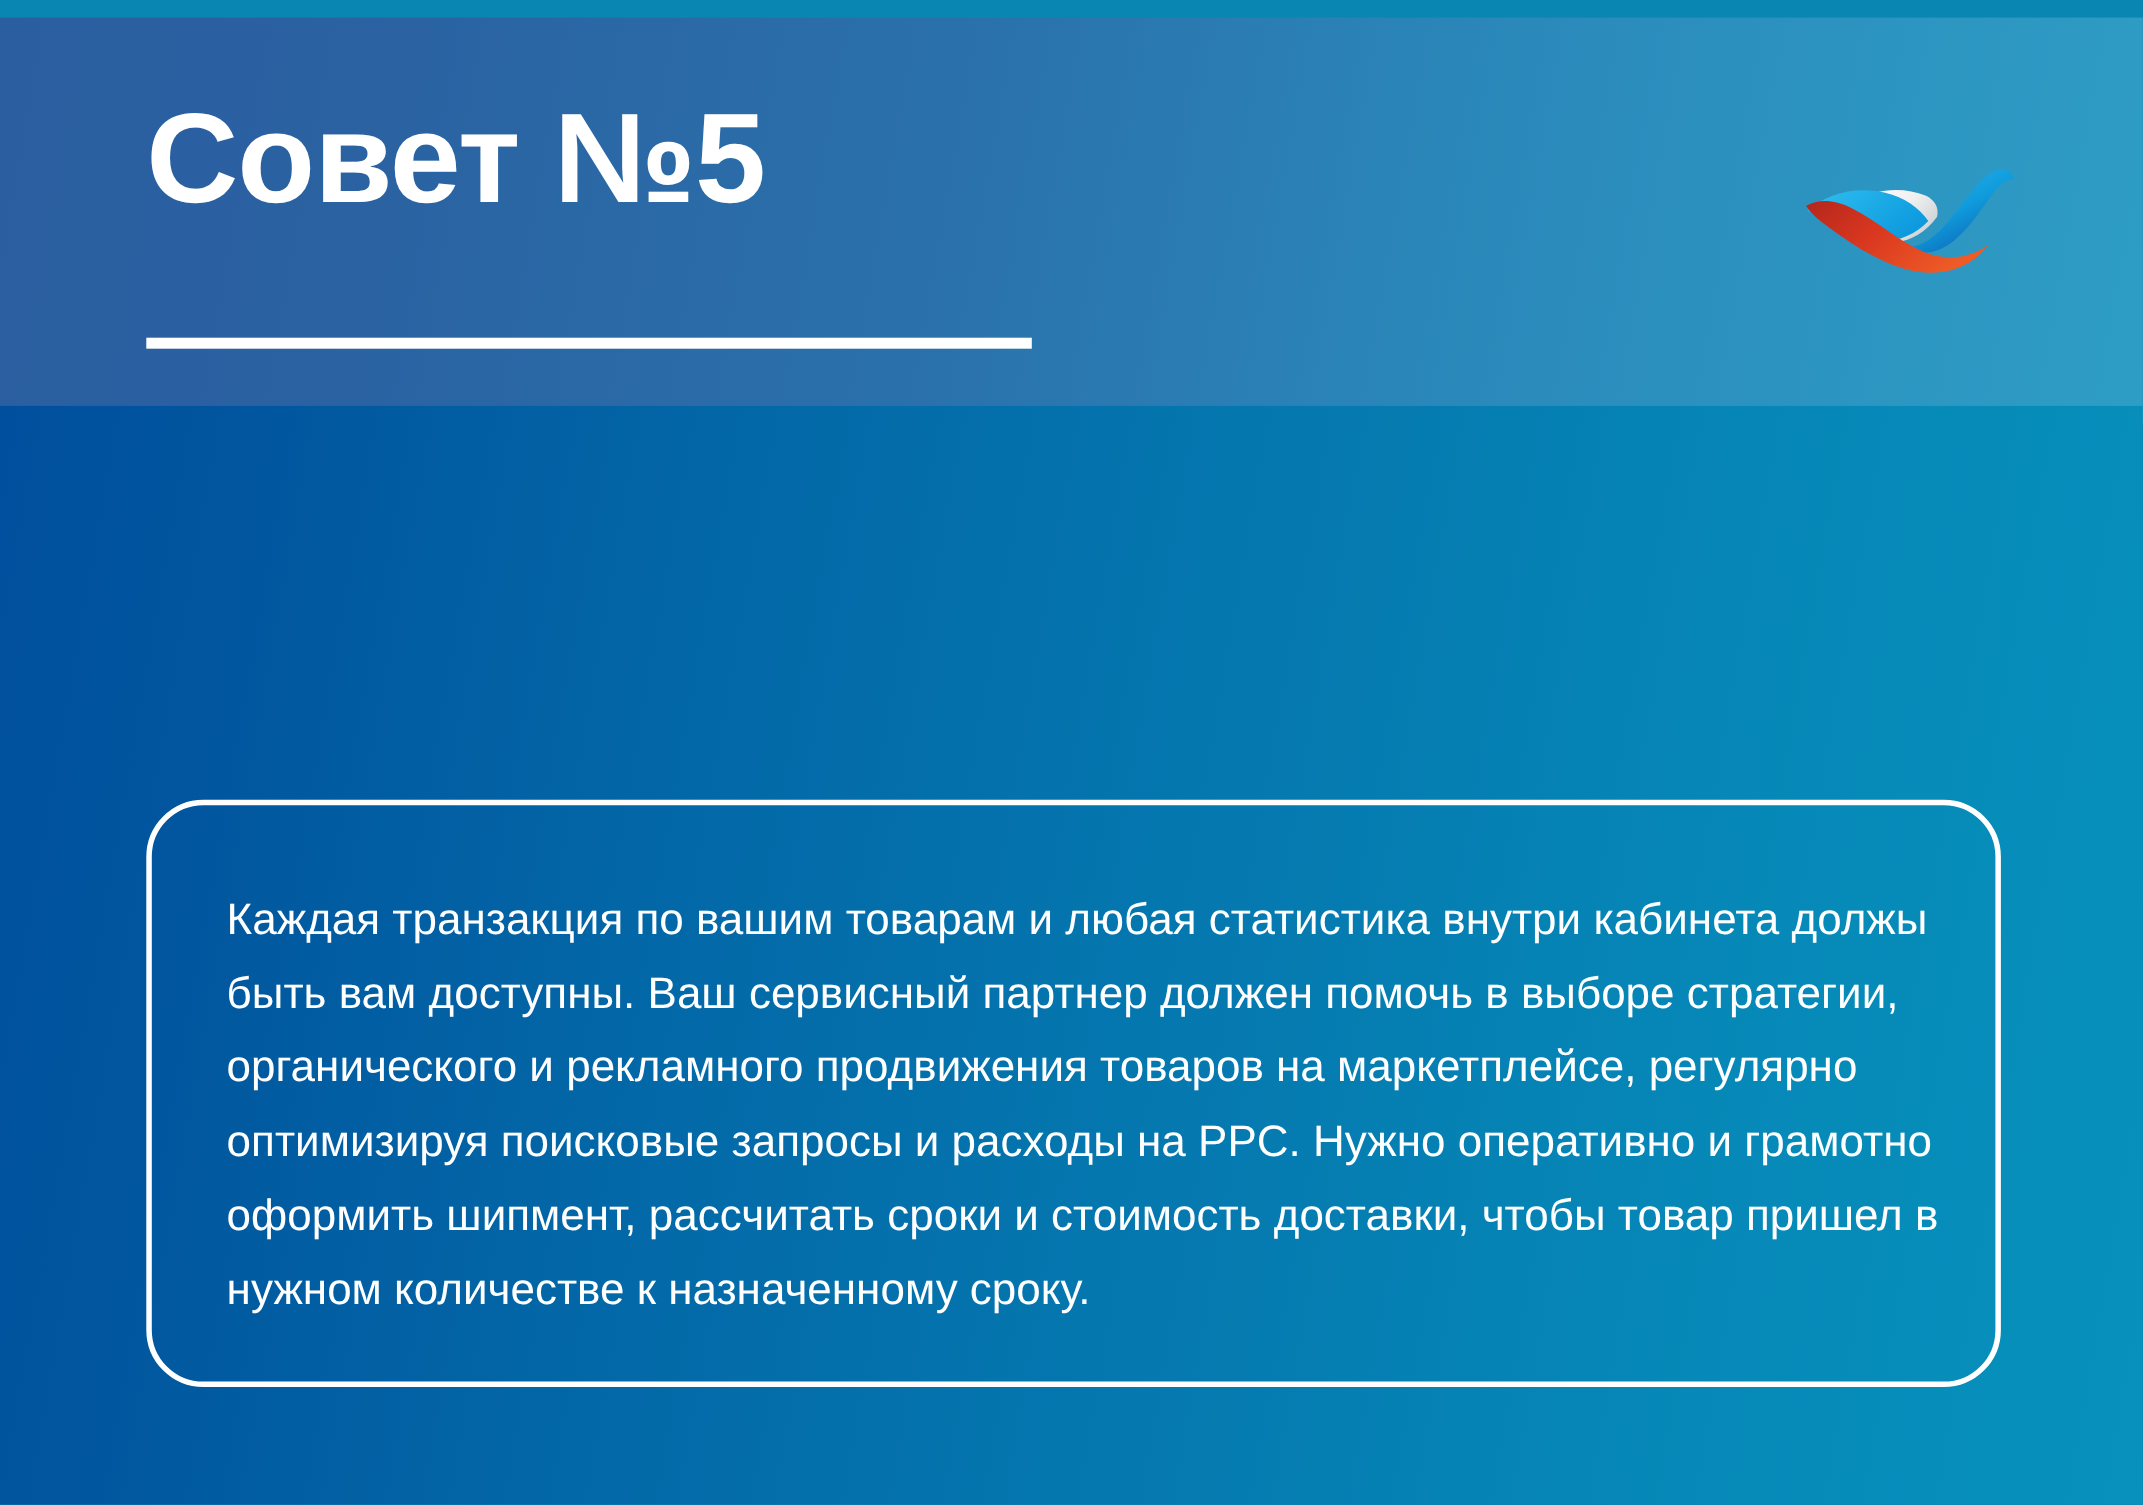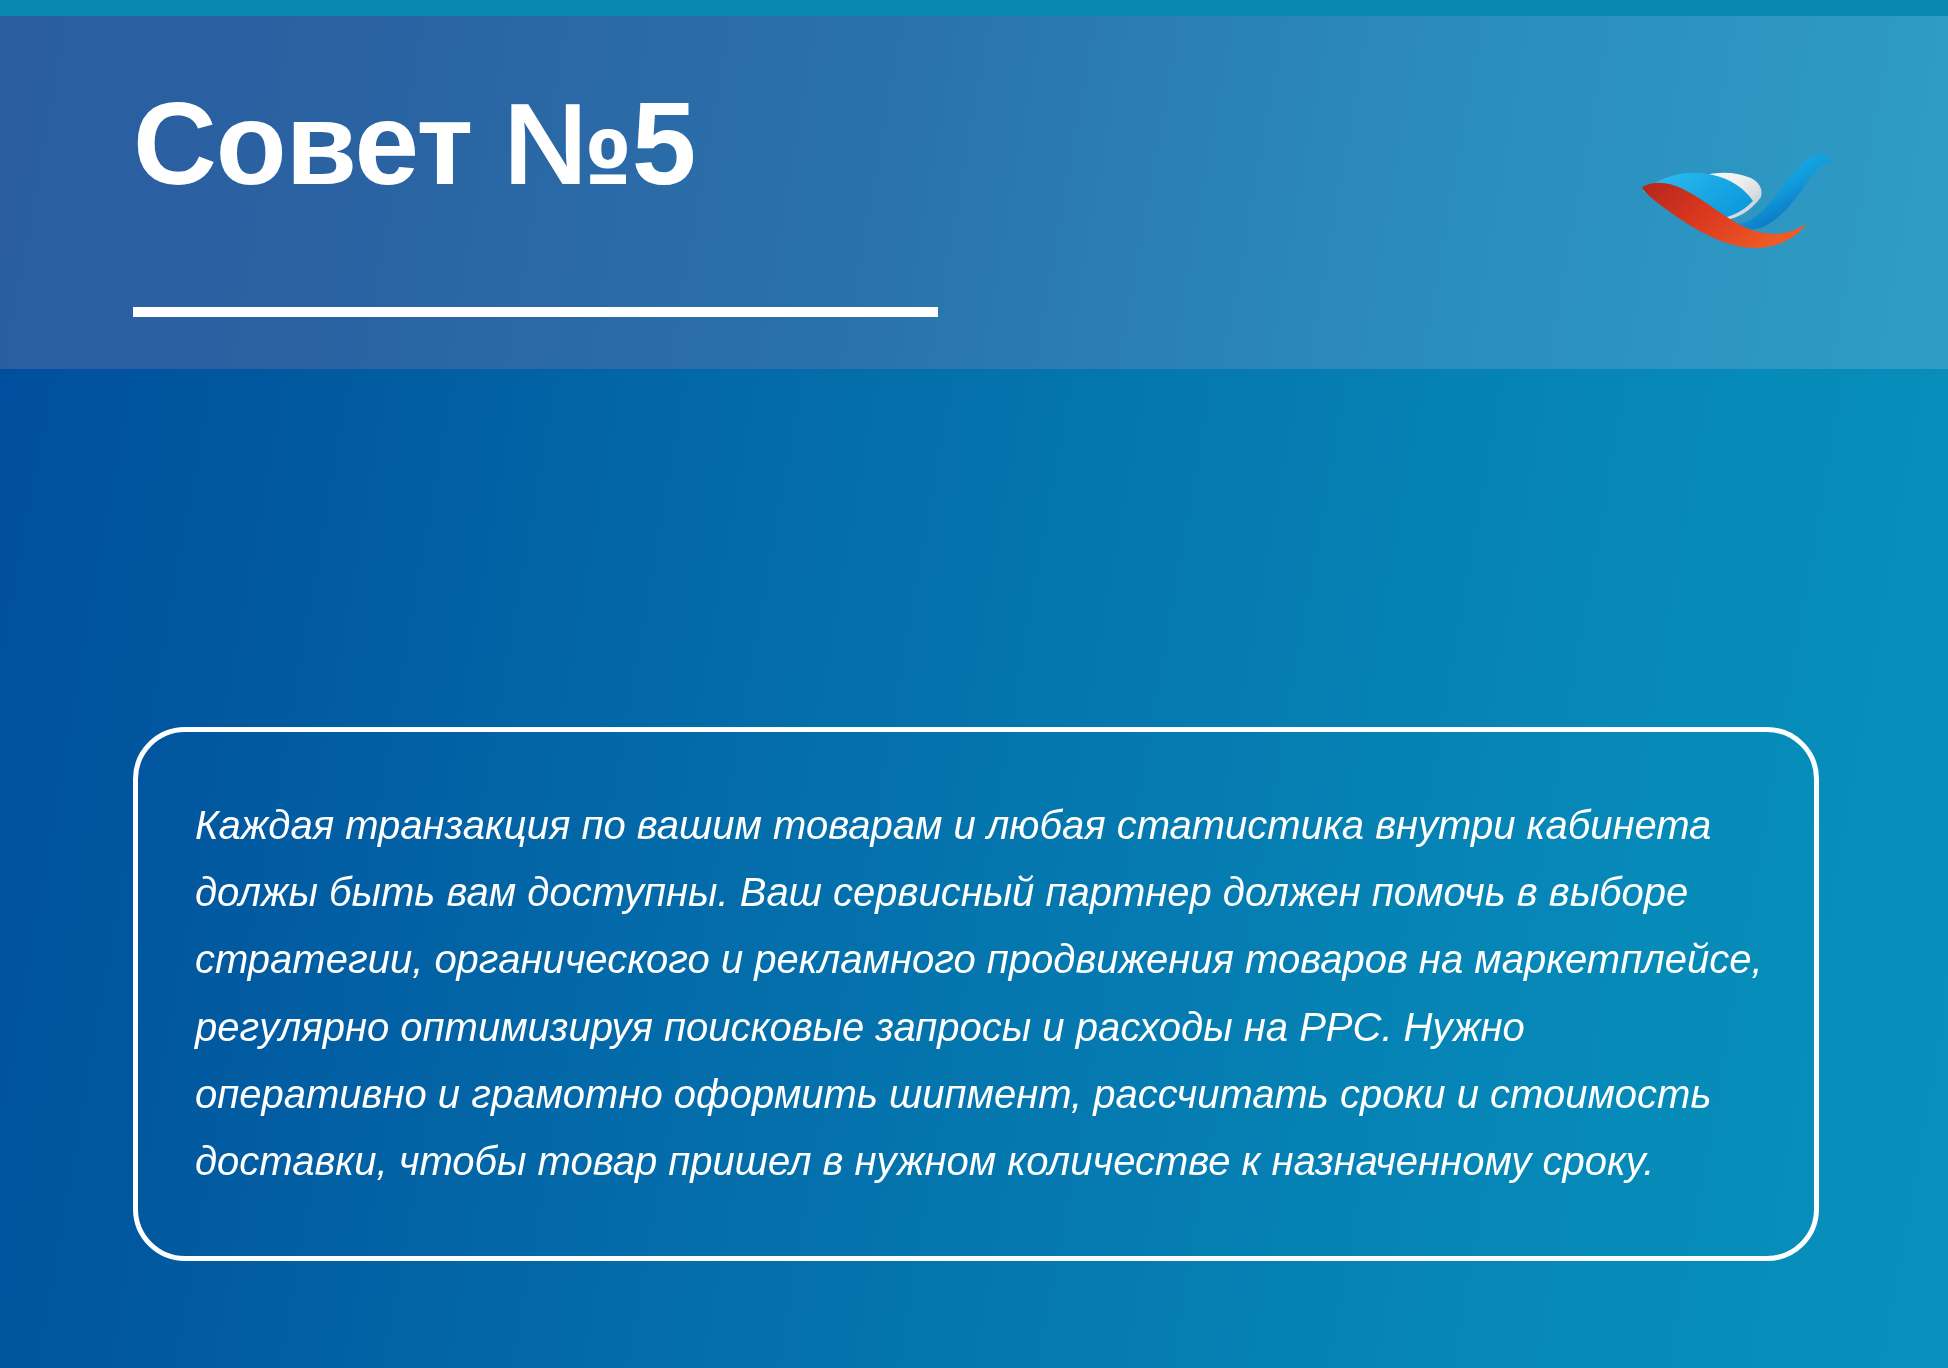--- a/index.html
+++ b/index.html
@@ -102,28 +102,27 @@
     box-sizing: border-box;
     border: 5px solid #ffffff;
     border-radius: 52px;
   }
 
   #body-text {
     position: absolute;
     left: 52px;
     top: 55px;
     width: 1570px;
-    margin: 5px;
+    margin: 16px;
     color: #ffffff;
     font-size: 40px;
     font-weight: normal;
     line-height: 1.68;
     letter-spacing: 0px;
     font-family: "Liberation Sans", "DejaVu Sans", sans-serif;
-    font-style: italic;
   }
 </style>
 </head>
 <body>
 
 <div id="slide">
 
   <div id="header-band">
 
     <div id="title-block">

